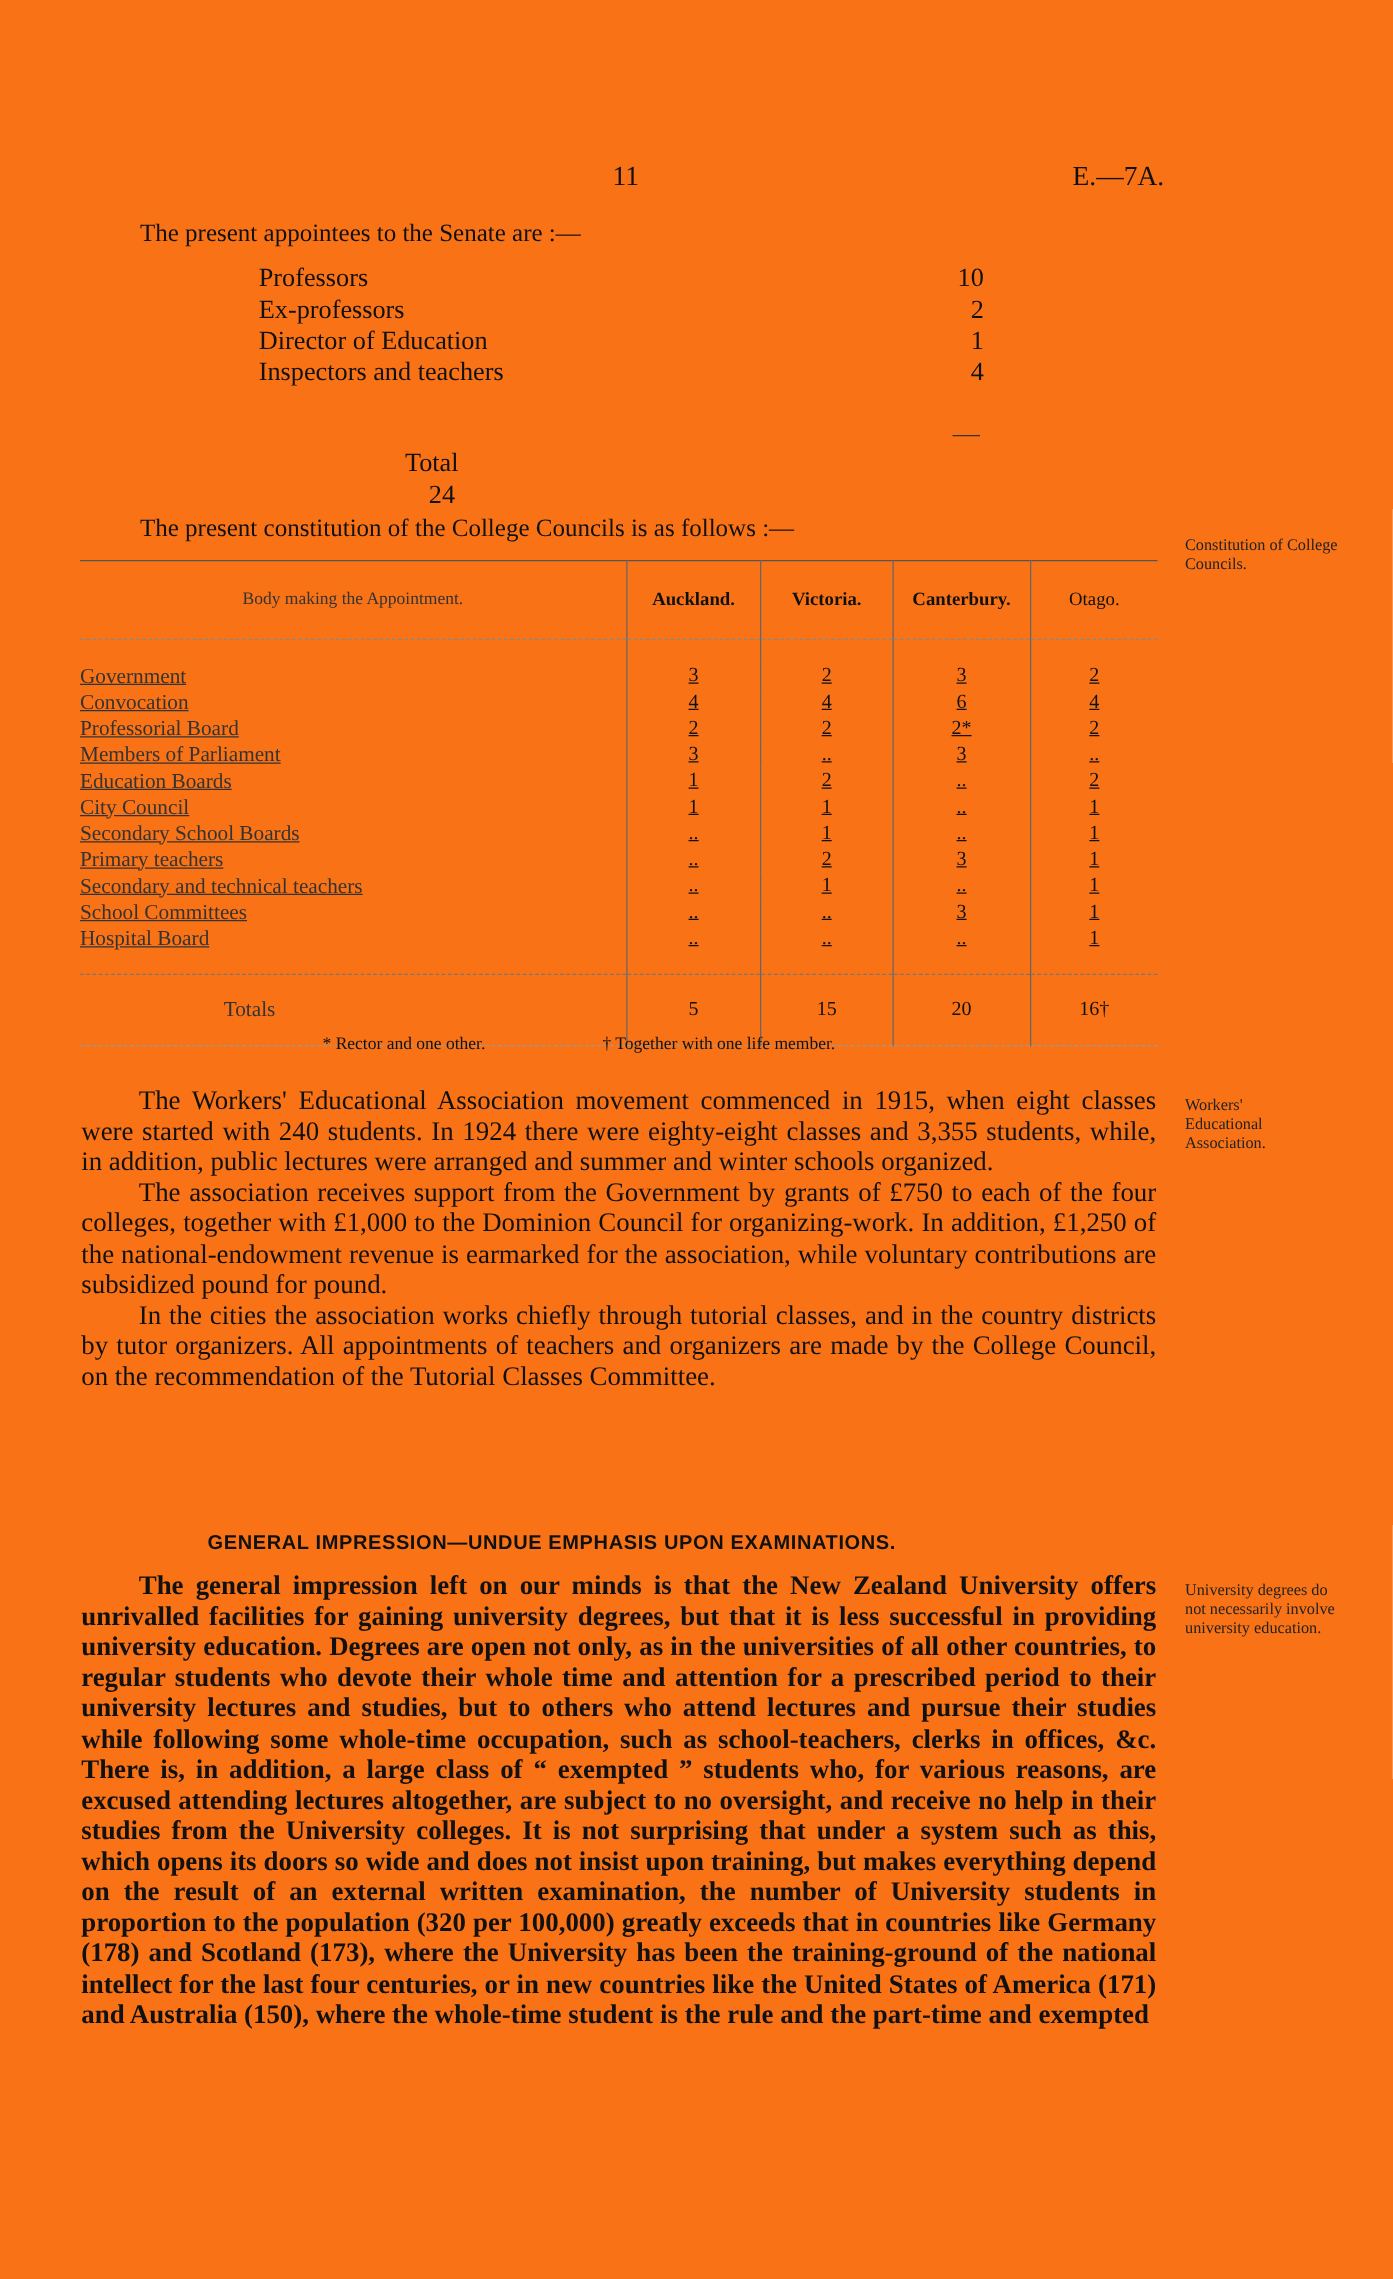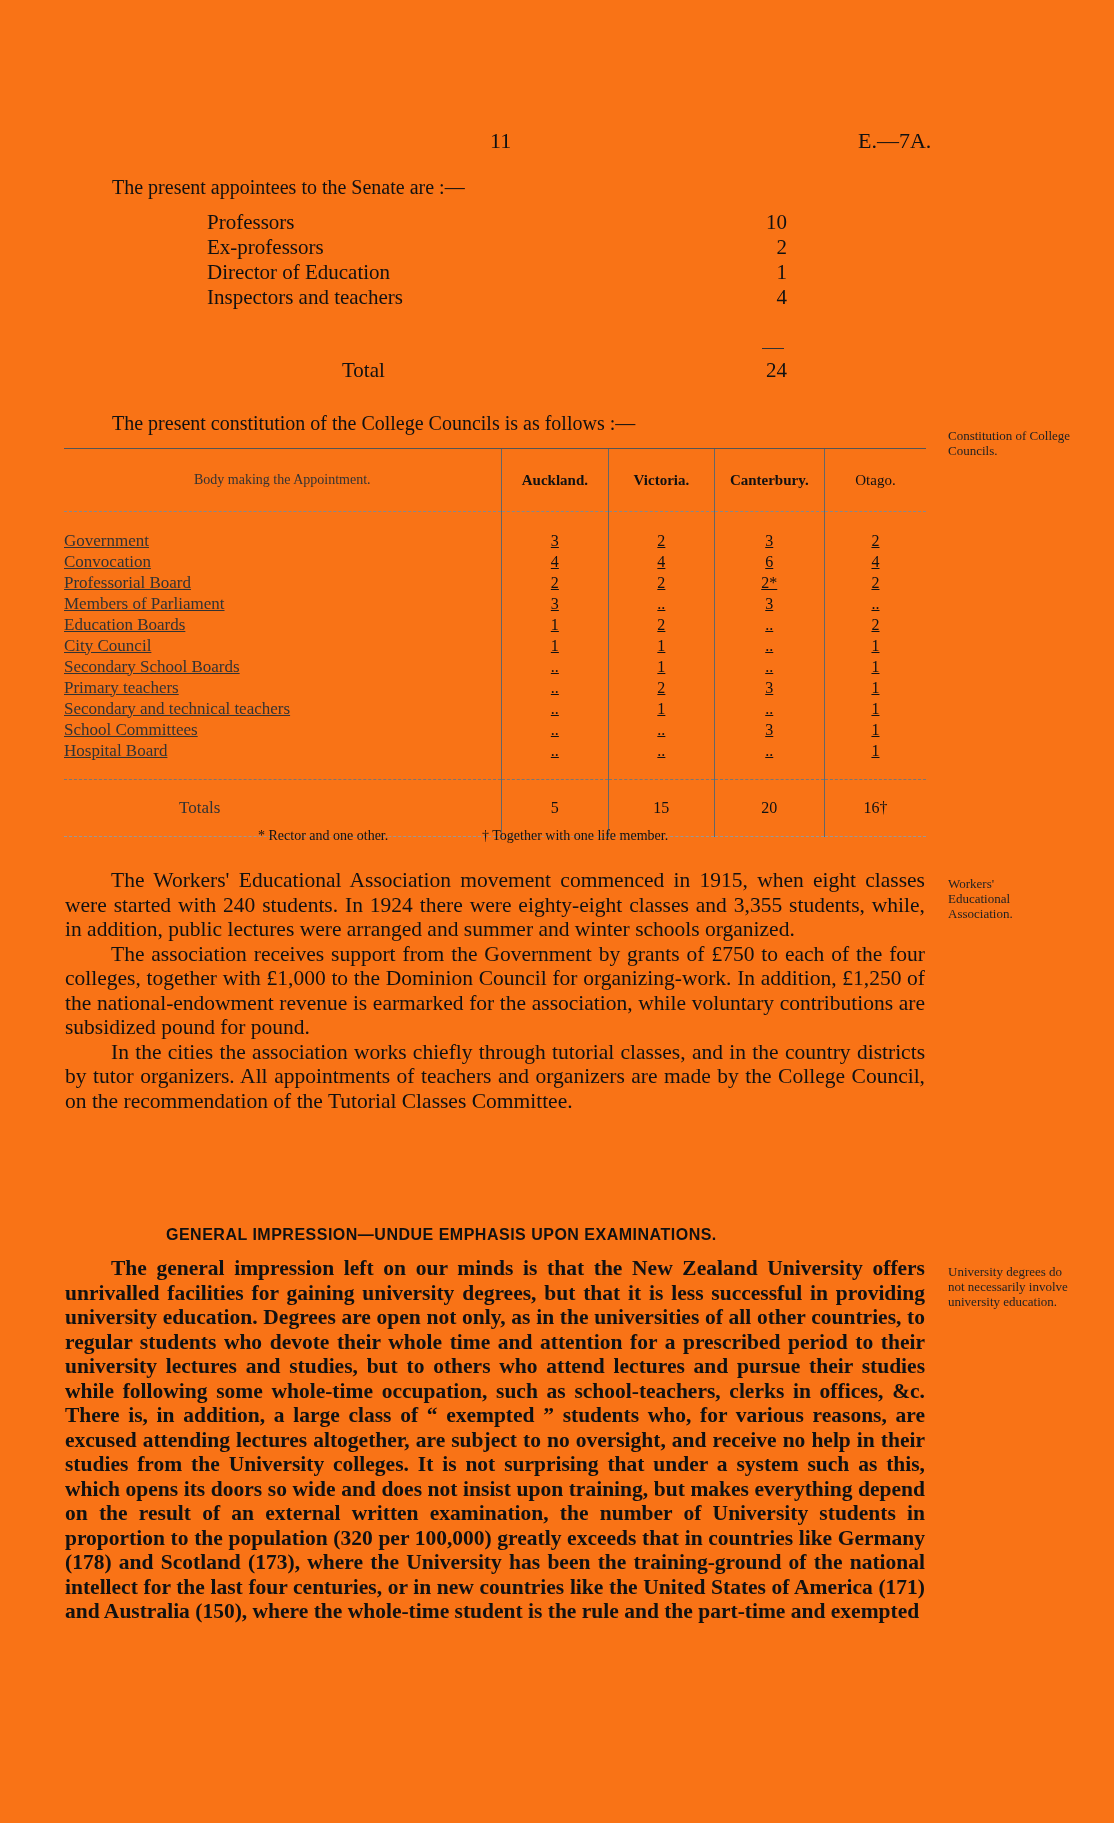--- a/index.html
+++ b/index.html
@@ -46,21 +46,21 @@
   </div>
   <div class="sen-row" style="top:260px;">
     <span class="lbl">Director of Education</span>
     <span class="val">1</span>
   </div>
   <div class="sen-row" style="top:285px;justify-content:space-between;">
     <span class="lbl">Inspectors and teachers</span>
     <span class="val">4</span>
   </div>
   <div class="abs sen-rule"></div>
-  <div class="sen-row" style="top:358px;left:342px;width:445px;">
+  <div class="sen-row" style="top:358px;left:324px;width:445px;flex-direction:column;">
     <span class="lbl">Total</span>
     <span class="val">24</span>
   </div>
 
   <div class="abs intro" style="left:112px;top:412px;">The present constitution of the College Councils is as follows :—</div>
   <div class="abs side" style="top:428px;width:140px;white-space:normal;">Constitution of College Councils.</div>
 
   <table class="tbl">
     <tbody>
         <tr>

